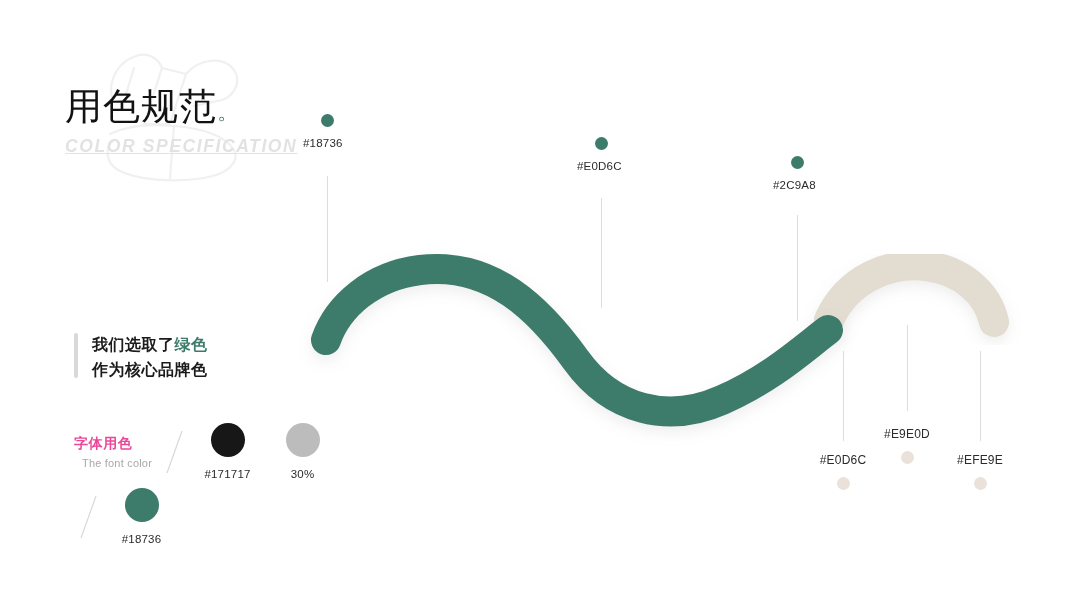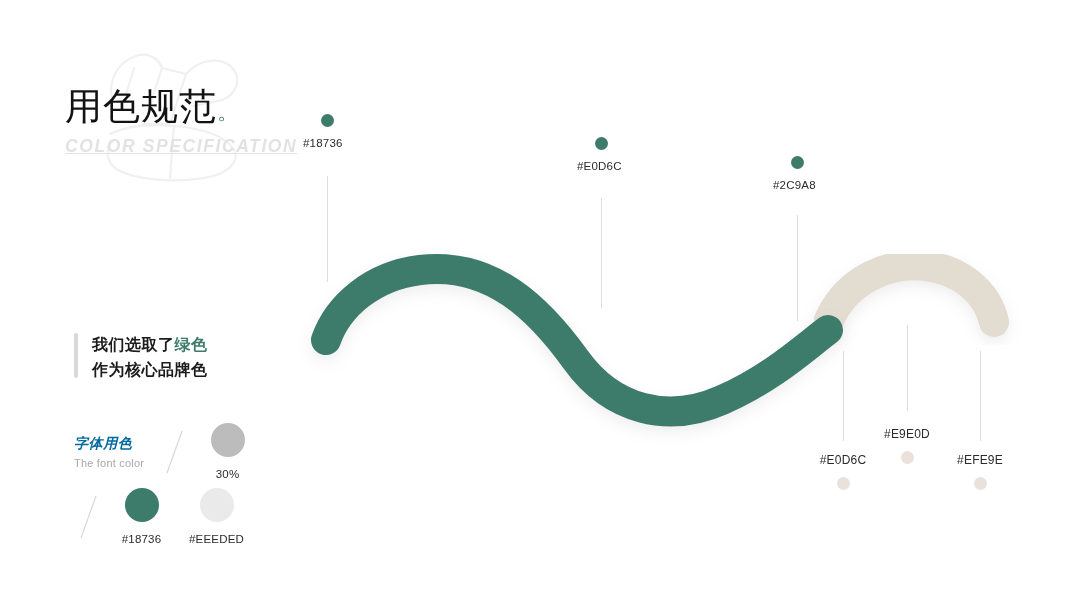--- a/index.html
+++ b/index.html
@@ -123,30 +123,30 @@
   
   .palette-row {
     position: absolute;
     display: flex;
     align-items: center;
   }
   .row-titles { width: 86px; flex: none; }
   .row-cn {
     font-size: 14px;
     font-weight: 700;
-    color: #0369a1;
+    color: #ec4899;
     letter-spacing: 0.6px;
     line-height: 1.3;
-    font-style: italic;
   }
   .row-en {
     font-size: 11px;
     color: #a9a9a9;
     margin-top: 4px;
     letter-spacing: 0.2px;
+    text-align: center;
   }
   .row-slash {
     width: 30px;
     flex: none;
     display: flex;
     justify-content: center;
   }
   .row-slash svg { display: block; }
   .swatches { display: flex; }
   .swatch {
@@ -274,37 +274,37 @@
       <div class="row-cn">字体用色</div>
       <div class="row-en">The font color</div>
     </div>
     <div class="row-slash">
       <svg width="22" height="46" viewBox="0 0 22 46">
           <line x1="18" y1="2" x2="3" y2="44" stroke="#D8D8D8" stroke-width="1.2"></line>
         </svg>
     </div>
     <div class="swatches">
       <div class="swatch">
+        <div class="chip" style="background:#171717;"></div>
+        <div class="chip-label">#171717</div>
+      </div>
+      <div class="swatch">
         <div class="chip" style="background:#BCBCBC;"></div>
         <div class="chip-label">30%</div>
       </div>
     </div>
   </div>
 
   <div class="palette-row" style="left:74px; top:488px;">
     <div class="row-slash">
       <svg width="22" height="46" viewBox="0 0 22 46">
           <line x1="18" y1="2" x2="3" y2="44" stroke="#D8D8D8" stroke-width="1.2"></line>
         </svg>
     </div>
     <div class="swatches">
       <div class="swatch">
         <div class="chip" style="background:#3D7C6B;"></div>
         <div class="chip-label">#18736</div>
       </div>
-      <div class="swatch">
-        <div class="chip" style="background:#EAEAEA;"></div>
-        <div class="chip-label">#EEEDED</div>
-      </div>
     </div>
   </div>
 
 </div>
 
 </body></html>

